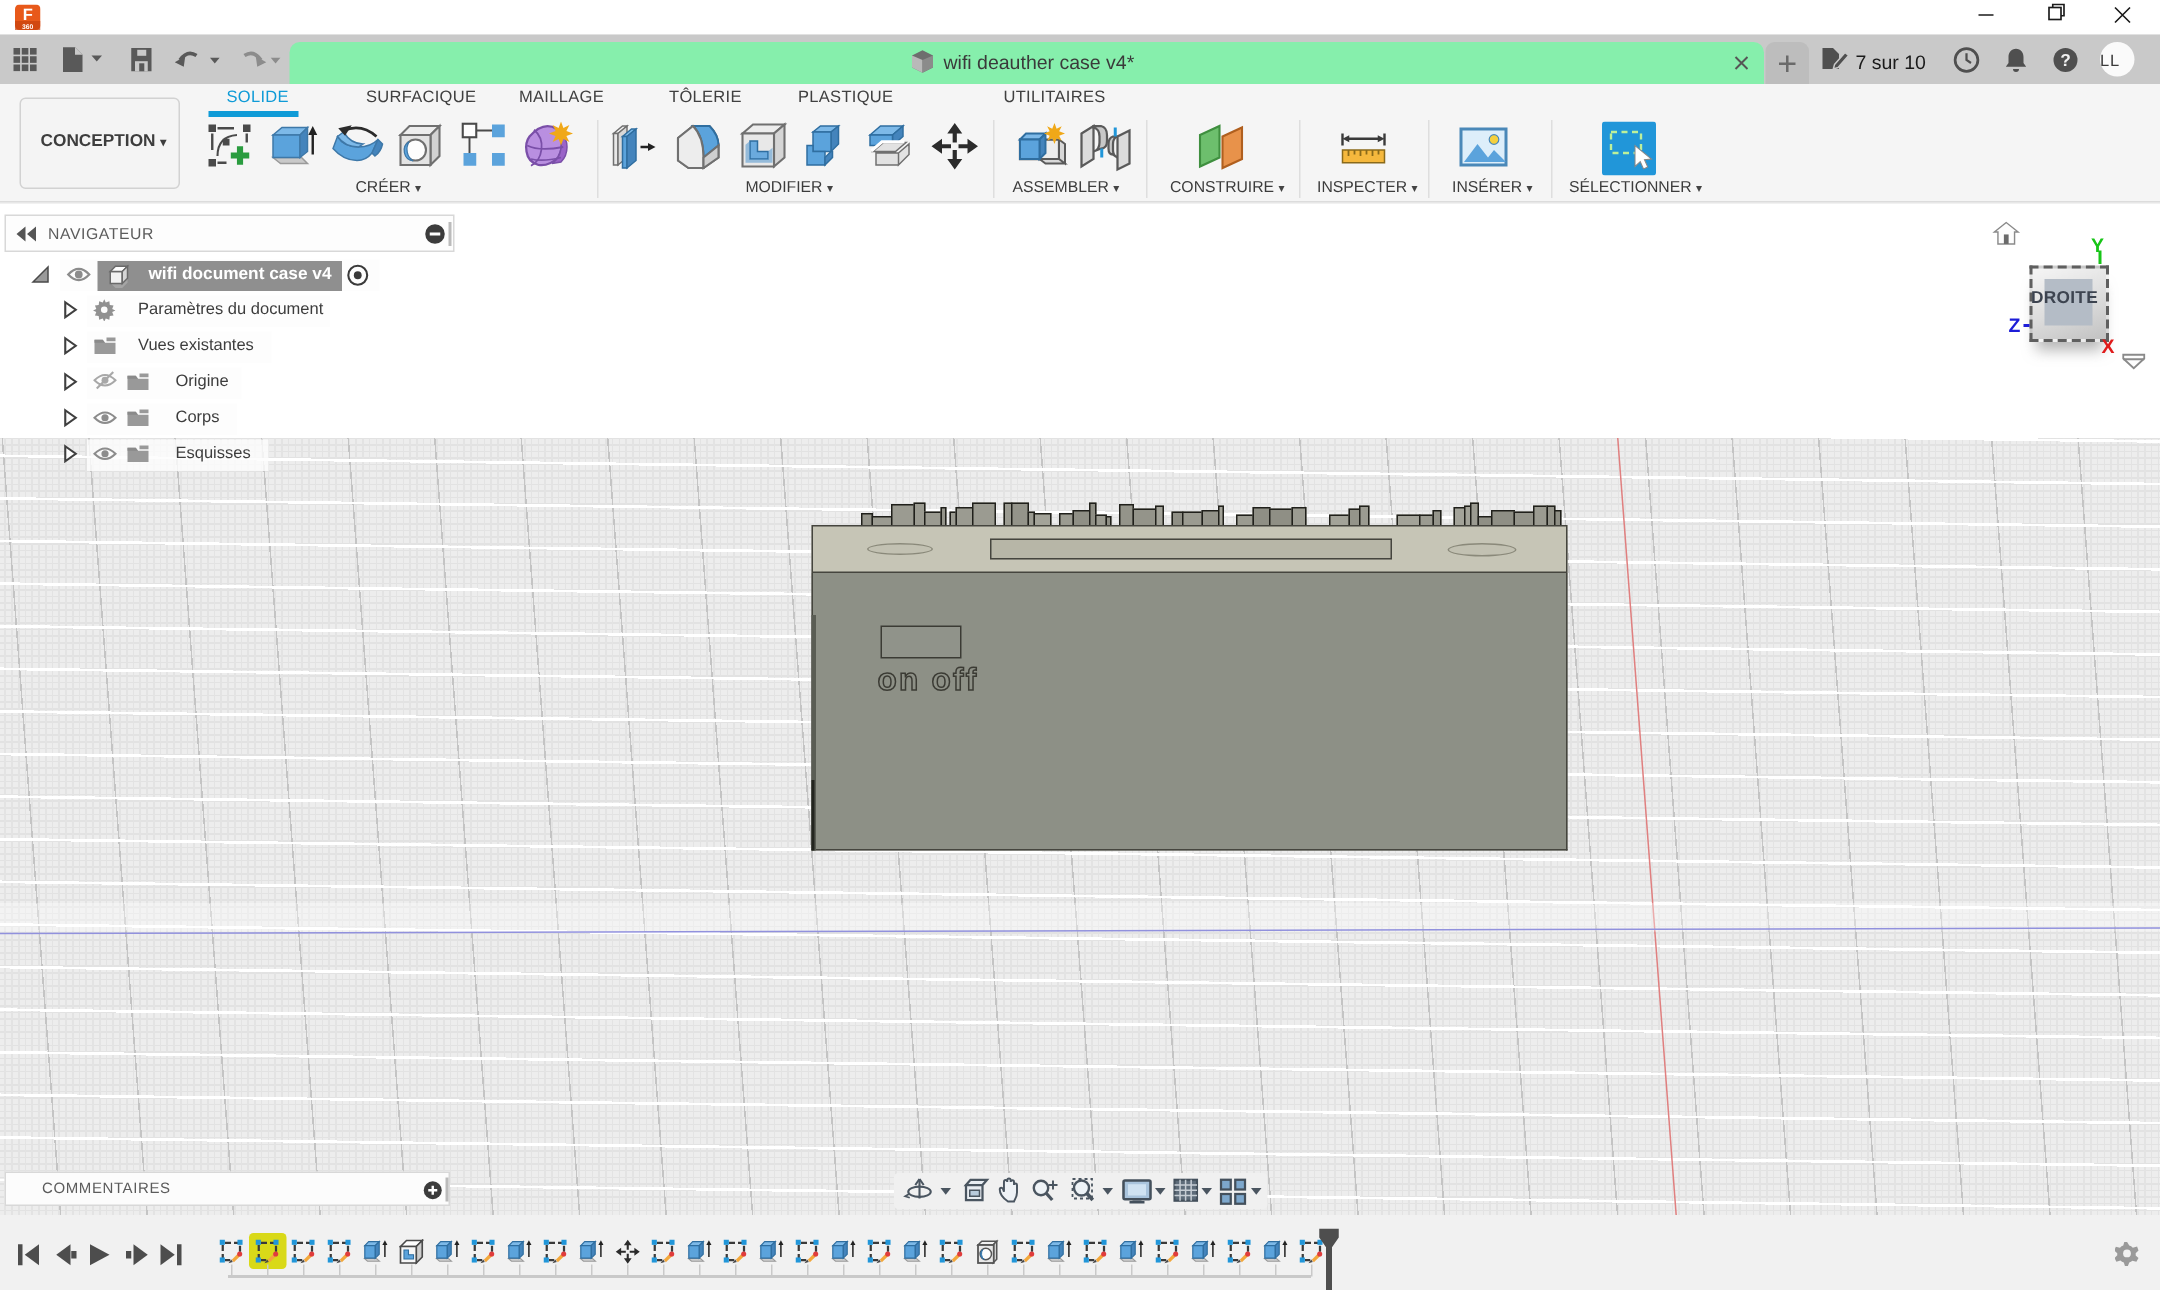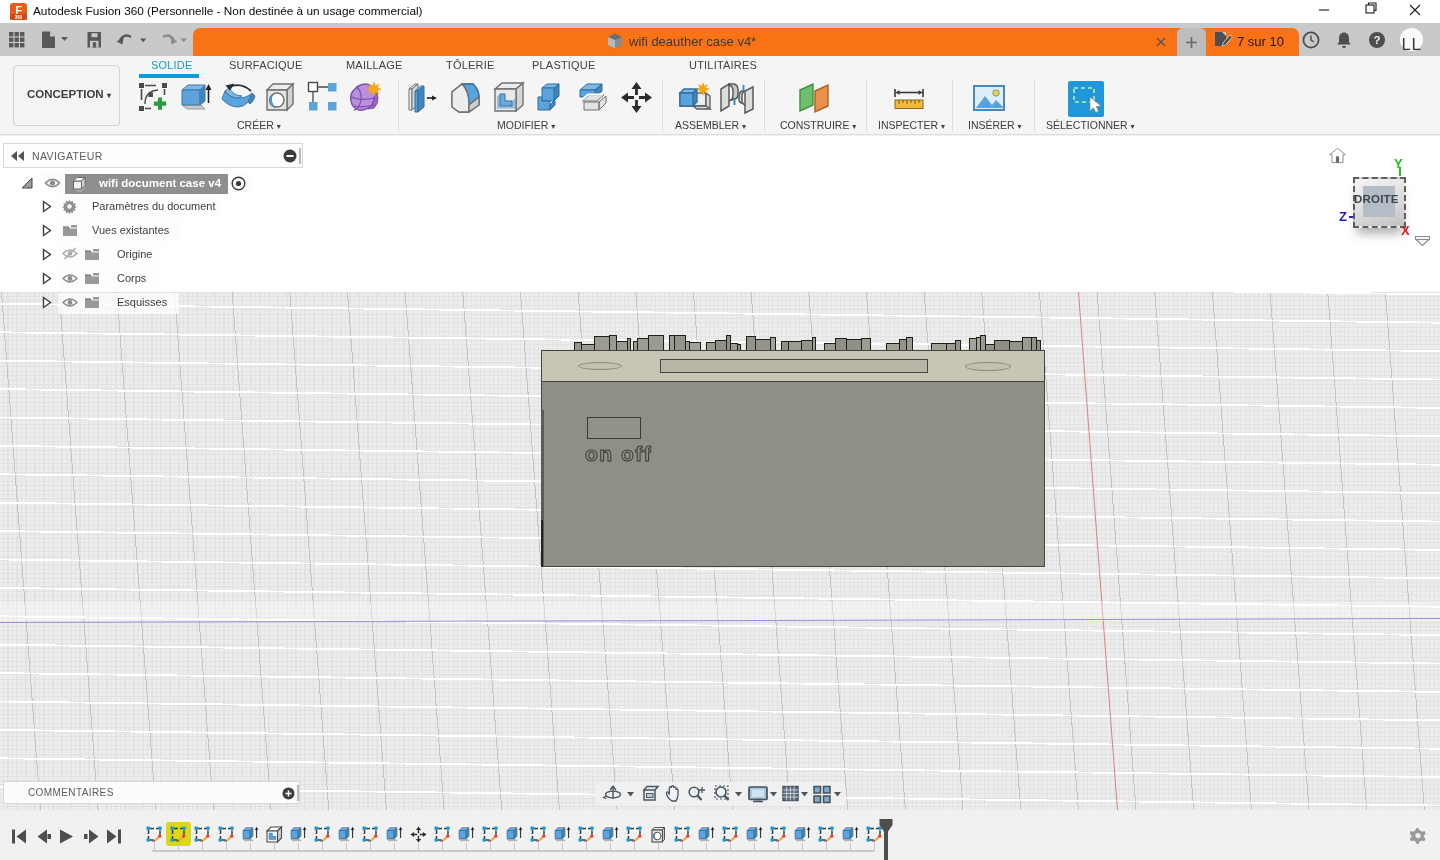--- a/index.html
+++ b/index.html
@@ -5,21 +5,21 @@
 *{margin:0;padding:0;box-sizing:border-box;}
 html,body{width:1440px;height:860px;overflow:hidden;}
 body{font-family:"Liberation Sans",sans-serif;}
 #app{position:relative;width:1440px;height:860px;background:#f1f1f1;}
 .abs{position:absolute;}
 
 #titlebar{position:absolute;left:0;top:0;width:1440px;height:23px;background:#fff;}
 #titlebar .ttl{position:absolute;left:33px;top:4px;font-size:11.8px;color:#0a0a0a;}
 
 #toolbar{position:absolute;left:0;top:23px;width:1440px;height:33px;background:#c9c9c9;}
-#doctab{position:absolute;left:193px;top:5px;width:1106px;height:28px;background:#f97316;border-radius:7px 7px 0 0;}
+#doctab{position:absolute;left:193px;top:5px;width:983px;height:28px;background:#86efac;border-radius:7px 7px 0 0;}
 #plustab{position:absolute;left:1177px;top:5px;width:29px;height:28px;background:#bdbdbd;border-radius:6px 6px 0 0;}
 
 #ribbon{position:absolute;left:0;top:56px;width:1440px;height:79px;background:#f5f5f5;border-bottom:1px solid #dcdcdc;}
 .rtab{position:absolute;top:3px;font-size:11px;color:#404040;letter-spacing:.2px;}
 .rlabel{position:absolute;top:63px;font-size:10.5px;color:#3c3c3c;white-space:nowrap;}
 .rlabel .car{font-size:8px;color:#444;}
 .rsep{position:absolute;top:24px;width:1px;height:52px;background:#dedede;}
 .ric{position:absolute;top:25px;}
 
 #canvas{position:absolute;left:0;top:136px;width:1440px;height:674px;background:#fff;overflow:hidden;}
@@ -44,21 +44,20 @@
 <body>
 <div id="app">
 
 <div id="titlebar">
 <svg class="abs" style="left:10px;top:3px" width="17" height="17" viewBox="0 0 17 17">
         <rect x="0" y="0" width="17" height="17" rx="3" fill="#e8591a"></rect>
         <rect x="0" y="11" width="17" height="6" fill="#c8410e" opacity=".7"></rect>
         <text x="8.5" y="10.5" font-size="11" font-weight="bold" fill="#fff" text-anchor="middle" font-family="Liberation Sans">F</text>
         <text x="8.5" y="16" font-size="4.5" font-weight="bold" fill="#fff" text-anchor="middle" font-family="Liberation Sans">360</text>
       </svg>
-<div class="ttl">Autodesk Fusion 360 (Personnelle - Non destinée à un usage commercial)</div>
 <svg class="abs" style="left:1313px;top:0" width="127" height="20" viewBox="0 0 127 20">
         <g stroke="#1a1a1a" stroke-width="1.1" fill="none">
           <path d="M6 10 H16"></path>
           <rect x="53" y="5" width="8" height="8"></rect>
           <path d="M55.5 5 V3 H63 V10.5 H61"></path>
           <path d="M97 5 L107 15 M107 5 L97 15"></path>
         </g>
       </svg>
 </div>
 
@@ -125,33 +124,33 @@
       </svg>
 <svg class="abs" style="left:1335px;top:8px" width="18" height="18" viewBox="0 0 18 18">
         <path d="M9 1.5 c-3.2 0 -5 2.5 -5 5.5 v4 l-1.8 2.5 h13.6 L14 11 v-4 c0 -3 -1.8 -5.5 -5 -5.5 z" fill="#4f4f4f"></path>
         <path d="M7 15 a2 2 0 0 0 4 0 z" fill="#4f4f4f"></path>
       </svg>
 <svg class="abs" style="left:1368px;top:8px" width="18" height="18" viewBox="0 0 18 18">
         <circle cx="9" cy="9" r="8" fill="#4f4f4f"></circle>
         <text x="9" y="13" font-size="11.5" font-weight="bold" fill="#f0f0f0" text-anchor="middle" font-family="Liberation Sans">?</text>
       </svg>
 <div class="abs" style="left:1400px;top:5px;width:23px;height:23px;border-radius:50%;background:#fafafa;"></div>
-<div class="abs" style="left:1400px;top:12px;width:23px;text-align:center;font-size:17px;color:#3a3a3a;letter-spacing:.5px;">LL</div>
+<div class="abs" style="left:1400px;top:12px;width:23px;font-size:11px;color:#3a3a3a;letter-spacing:.5px;">LL</div>
 </div>
 
 <div id="ribbon">
 <div class="abs" style="left:13px;top:9px;width:107px;height:61px;background:#f4f4f4;border:1px solid #d2d2d2;border-radius:4px;"></div>
 <div class="abs" style="left:27px;top:32px;font-size:11.5px;font-weight:bold;color:#3d3d3d;">CONCEPTION <span style="font-size:8px;">▾</span></div>
 <div class="rtab" style="left:151px;color:#0f9bd7;">SOLIDE</div>
 <div class="abs" style="left:139px;top:18px;width:60px;height:3.5px;background:#0f9bd7;"></div>
-<div class="rtab" style="left:229px;">SURFACIQUE</div>
+<div class="rtab" style="left:244px;">SURFACIQUE</div>
 <div class="rtab" style="left:346px;">MAILLAGE</div>
 <div class="rtab" style="left:446px;">TÔLERIE</div>
 <div class="rtab" style="left:532px;">PLASTIQUE</div>
-<div class="rtab" style="left:656px;padding-left:33px;">UTILITAIRES</div>
+<div class="rtab" style="left:636px;padding-left:33px;">UTILITAIRES</div>
 <svg class="ric" style="left:137px" width="33" height="33" viewBox="0 0 33 33">
         <g stroke="#4a4a4a" stroke-width="1.6" fill="none">
           <path d="M8 4.5 H19 M4.5 8 V19 M27.5 8 V14 M8 27.5 H14"></path>
           <path d="M8 23 Q8 10 21 9" stroke-width="1.4"></path>
         </g>
         <g fill="#4a4a4a">
           <rect x="2" y="2" width="5" height="5"></rect>
           <rect x="25" y="2" width="5" height="5"></rect>
           <rect x="2" y="25" width="5" height="5"></rect>
           <rect x="11.5" y="11.5" width="4.5" height="4.5"></rect>

